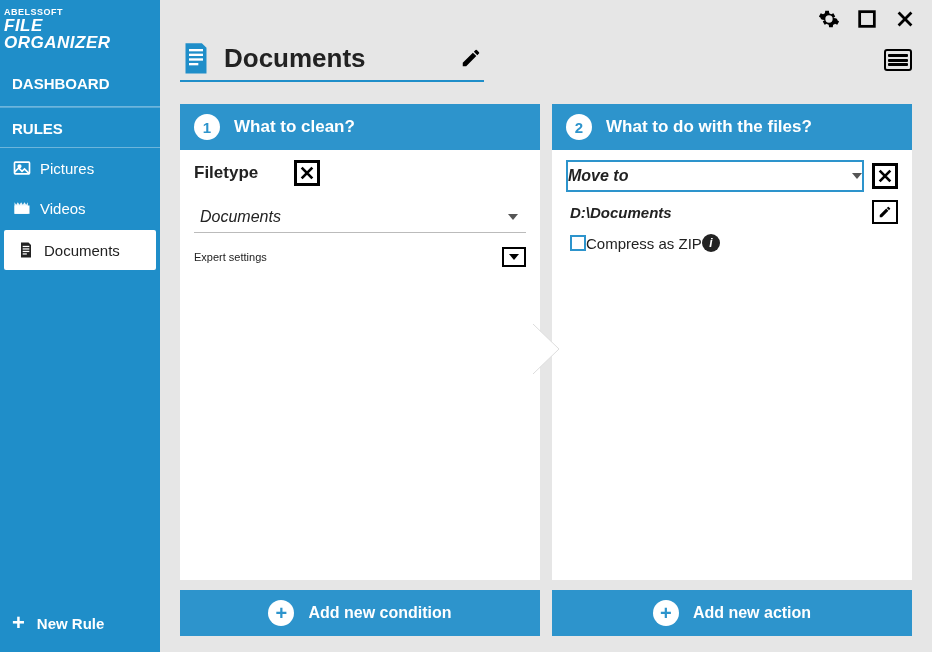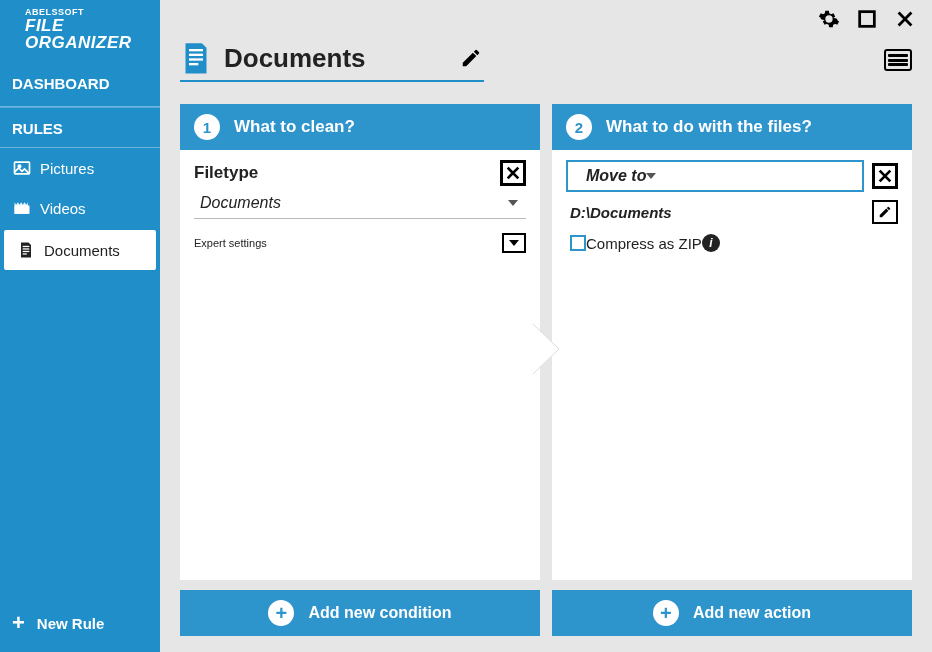--- a/index.html
+++ b/index.html
@@ -1,21 +1,21 @@
 <!DOCTYPE html>
 <html><head>
 <meta charset="utf-8">
 <style>
 * { margin:0; padding:0; box-sizing:border-box; font-family:Arial,Helvetica,sans-serif; }
 html,body { width:932px; height:652px; overflow:hidden; }
 .app { display:flex; width:100%; height:100%; background:#e6e6e6; }
 
 
 .sidebar { width:160px; background:#1f8ec9; color:#fff; display:flex; flex-direction:column; }
-.brand { padding:8px 10px 10px 25px; }
+.brand { padding:8px 10px 10px 4px; }
 .brand-top { font-size:9px; font-weight:700; letter-spacing:0.5px; line-height:1; }
 .brand-main { font-size:17px; font-weight:800; letter-spacing:0.5px; line-height:1; font-style:italic; }
 .dashboard-item { padding:14px 12px; font-weight:700; font-size:15px; border-bottom:1px solid rgba(255,255,255,0.35); cursor:pointer; }
 .rules-header { padding:12px 12px 10px 12px; font-weight:700; font-size:15px; border-bottom:1px solid rgba(255,255,255,0.35); border-top:1px solid rgba(255,255,255,0.25); }
 .rule-list { display:flex; flex-direction:column; }
 .rule-item { display:flex; align-items:center; gap:8px; padding:10px 12px; font-size:15px; cursor:pointer; }
 .rule-item .ricon { width:20px; height:20px; display:flex; align-items:center; justify-content:center; }
 .rule-item.active { background:#fff; color:#222; margin:2px 4px; border-radius:2px; }
 .sidebar-spacer { flex:1; }
 .new-rule { display:flex; align-items:center; gap:12px; padding:16px 12px; font-weight:700; font-size:15px; cursor:pointer; }
@@ -33,34 +33,34 @@
 .title-spacer { flex:1; }
 .hamburger { width:28px; height:22px; border:2px solid #000; border-radius:3px; display:flex; flex-direction:column; justify-content:space-evenly; align-items:center; cursor:pointer; padding:2px; }
 .hamburger div { width:20px; height:3px; background:#000; border-radius:1px; }
 
 .panels { flex:1; display:flex; gap:12px; padding:10px 20px 0 20px; position:relative; }
 .panel { flex:1; background:#fff; display:flex; flex-direction:column; position:relative; }
 .panel-head { background:#2d94cc; color:#fff; display:flex; align-items:center; gap:14px; padding:10px 14px; font-weight:700; font-size:17px; }
 .step-circle { width:26px; height:26px; border-radius:50%; background:#fff; color:#2d94cc; display:flex; align-items:center; justify-content:center; font-weight:700; font-size:15px; }
 .panel-body { padding:10px 14px; flex:1; }
 
-.row-head { display:flex; align-items:center; justify-content:space-between; margin-bottom:4px;gap:36px; }
+.row-head { display:flex; align-items:center; margin-bottom:18px;gap:36px; }
 .row-head .label { font-weight:700; font-size:17px; color:#222; }
 .xbtn { width:26px; height:26px; border:3px solid #000; display:flex; align-items:center; justify-content:center; cursor:pointer; }
 .xbtn svg { width:16px; height:16px; }
 .select { border-bottom:1px solid #bbb; padding:4px 2px 6px 6px; display:flex; align-items:center; justify-content:space-between; cursor:pointer; margin-bottom:14px; }
 .select .sel-text { font-style:italic; font-size:16px; color:#222; }
 .select .caret { width:0; height:0; border-left:5px solid transparent; border-right:5px solid transparent; border-top:6px solid #555; margin-right:6px; }
 
 .expert-row { display:flex; align-items:center; justify-content:space-between; cursor:pointer; }
 .expert-row .label { font-size:11px; color:#222; }
 .expert-caret { width:24px; height:20px; border:2px solid #000; display:flex; align-items:center; justify-content:center; }
 .expert-caret svg { width:12px; height:10px; }
 
-.action-select { border:2px solid #2d94cc; padding:5px 18px; display:flex; align-items:center; justify-content:flex-start; cursor:pointer; }
+.action-select { border:2px solid #2d94cc; padding:5px 0; display:flex; align-items:center; justify-content:space-between; cursor:pointer; }
 .action-select .sel-text { font-style:italic; font-weight:700; font-size:16px; color:#222; }
 .action-select .caret { width:0; height:0; border-left:5px solid transparent; border-right:5px solid transparent; border-top:6px solid #555; }
 .action-row1 { display:flex; align-items:center; gap:8px; margin-bottom:8px; }
 .action-row1 .action-select { flex:1; }
 
 .path-row { display:flex; align-items:center; justify-content:space-between; margin-bottom:10px; }
 .path-row .path-text { font-style:italic; font-weight:700; font-size:15px; color:#222; padding-left:4px; }
 .edit-btn { width:26px; height:24px; border:2px solid #000; display:flex; align-items:center; justify-content:center; cursor:pointer; }
 .edit-btn svg { width:14px; height:14px; }
 

